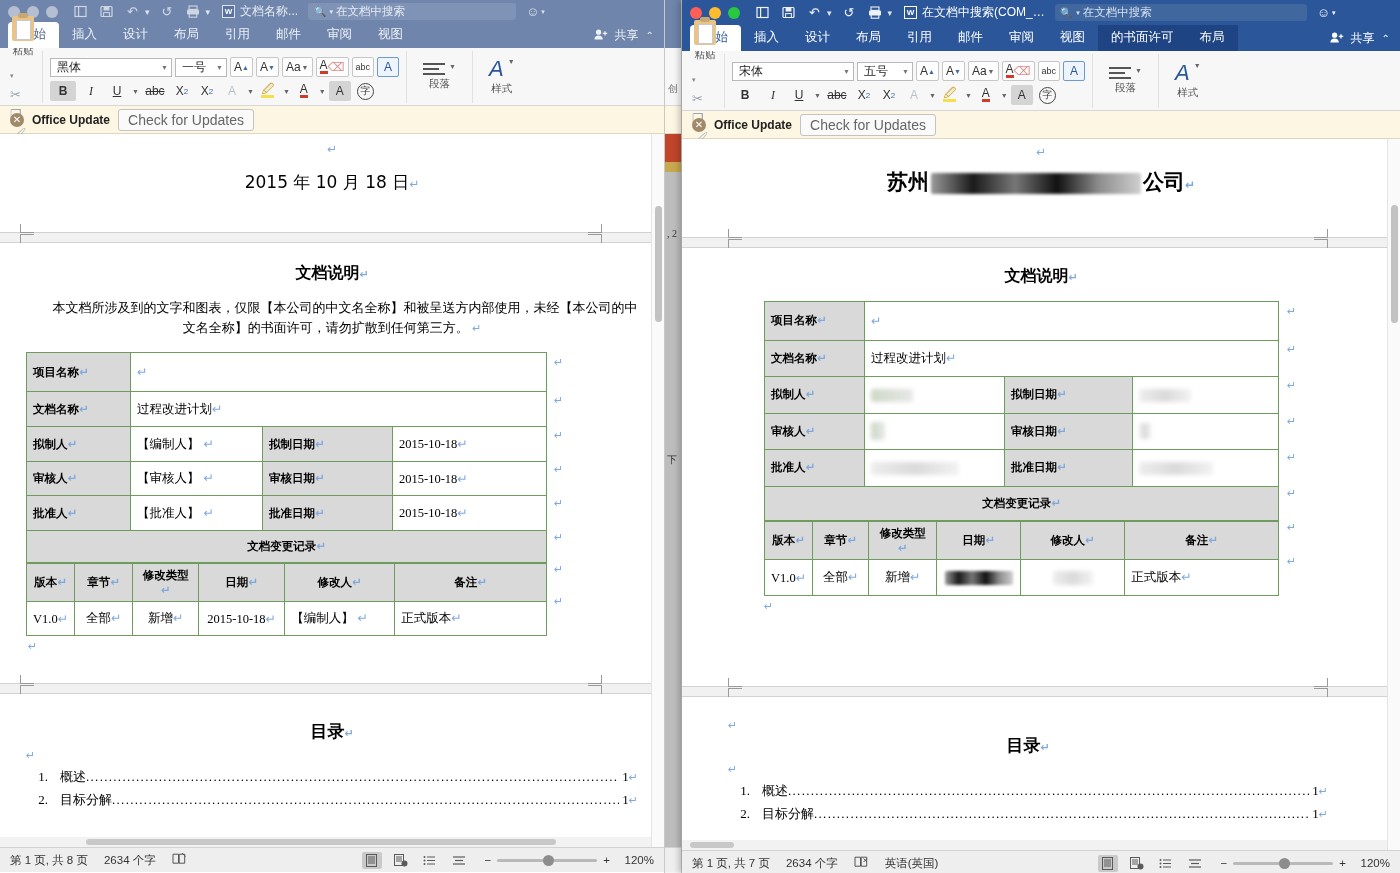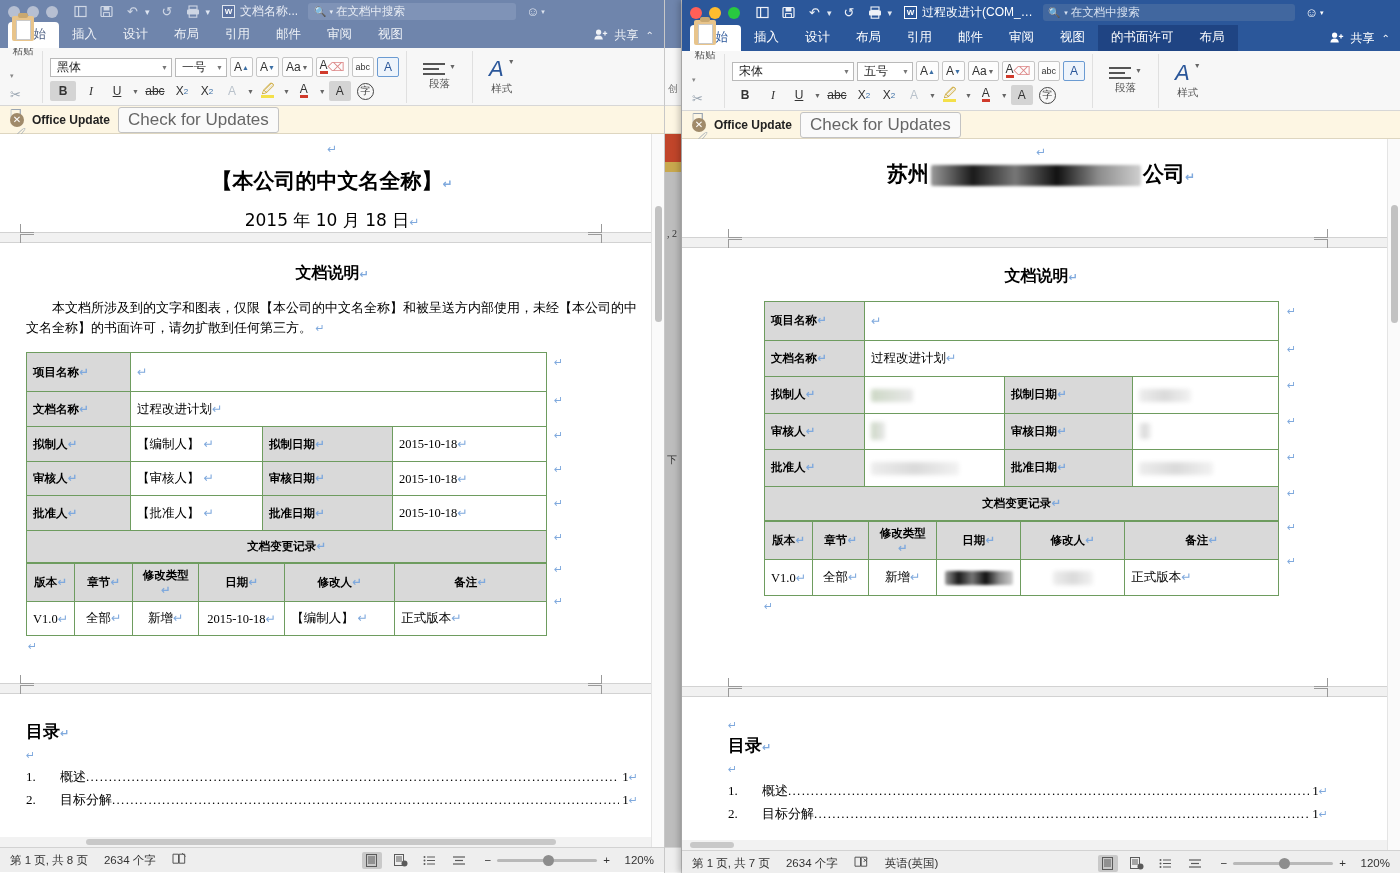--- a/index.html
+++ b/index.html
@@ -114,31 +114,31 @@
   .brushA { font-size:22px; color:#2b579a; font-style:italic; line-height:1; }
 
   
   .banner { height:28px; background:#fdf6e3; border-bottom:1px solid #ded6c0;
             display:flex; align-items:center; padding:0 10px; gap:8px; font-size:12px; }
   .banner .xc { width:14px; height:14px; border-radius:50%; background:#a08a6a; color:#fff;
                 font-size:10px; display:flex; align-items:center; justify-content:center; }
   .banner b { font-size:12px; color:#222; }
   .banner .msg { color:#3c3c3c; flex:1; overflow:hidden; white-space:nowrap; }
   .banner .cfu { border:1px solid #c3c3c3; background:#fafafa; border-radius:3px;
-                 font-size:17px; padding:2px 9px; color:#666; }
+                 font-size:14px; padding:2px 9px; color:#666; }
 
   
   .canvas { position:relative; background:#f1f1f1; overflow:hidden; }
   .left .canvas  { height:713px; }
   .right .canvas { height:711px; }
   .page { background:#fff; position:relative; }
   .pagegap { height:11px; background:#f1f1f1; border-top:1px solid #d2d2d2;
              border-bottom:1px solid #d2d2d2; position:relative; }
 
-  .docbody { font-family:"Liberation Serif", serif; color:#000; }
+  .docbody { font-family:"Liberation Serif", serif; color:#000;text-align:center; }
   .cjk-hei { font-family:"DejaVu Sans", sans-serif; font-weight:bold; }
 
   .pilcrow { color:#7fa9dd; font-family:"DejaVu Sans",sans-serif; }
 
   .title-big { text-align:center; font-weight:bold; }
   .date-line { text-align:center; }
   .h-sec { text-align:center; font-weight:bold; }
 
   
   table.doc { border-collapse:collapse; width:100%; }
@@ -397,23 +397,20 @@
     <div class="banner">
       <span class="xc">✕</span>
       <b>Office Update</b>
       <span class="cfu">Check for Updates</span>
     </div>
 
     <div class="canvas">
 
       <div class="page" style="height:98px;padding:8px 18px 0">
         <div class="docbody" style="text-align:center;font-size:12px"><span class="pilcrow">↵</span></div>
-        <div class="docbody cjk-hei title-big" style="font-size:21px;margin-top:10px">
-          <span>【本公司的中文名全称】</span><span class="pilcrow" style="font-size:12px">↵</span>
-        </div>
         <div class="docbody date-line" style="font-family:'DejaVu Sans',sans-serif;font-size:17px;margin-top:14px">
           <span>2015 年 10 月 18 日</span><span class="pilcrow" style="font-size:12px">↵</span>
         </div>
       </div>
 
       <div class="pagegap">
         <div class="mark bl" style="left:20px;top:-9px"></div>
         <div class="mark br" style="right:62px;top:-9px"></div>
         <div class="mark tl" style="left:20px;top:1px"></div>
         <div class="mark tr" style="right:62px;top:1px"></div>
@@ -646,21 +643,21 @@
           <svg width="14" height="13" viewBox="0 0 14 13">
               <rect x="3" y="1" width="8" height="3.4" fill="none" stroke="currentColor" stroke-width="1.1"></rect>
               <rect x="1" y="4.4" width="12" height="5" rx="1" fill="currentColor"></rect>
               <rect x="3.2" y="8.2" width="7.6" height="4" fill="none" stroke="currentColor" stroke-width="1.1"></rect>
             </svg>
         </span>
         <span class="qsep">▾</span>
       </div>
       <div class="doctag" style="max-width:180px">
         <span class="wsquare">W</span>
-        <span>过程改进计(COM_…</span>
+        <span>在文档中搜索(COM_…</span>
       </div>
       <div class="searchbox" style="max-width:252px">
         <span class="mag">🔍</span>
         <span class="cv">▾</span>
         <span>在文档中搜索</span>
       </div>
       <div class="smiley">
         <span>☺</span>
           <span style="font-size:7px">▾</span>
       </div>
@@ -807,21 +804,21 @@
 
     <div class="banner">
       <span class="xc">✕</span>
       <b>Office Update</b>
       <span class="cfu">Check for Updates</span>
     </div>
 
     <div class="canvas">
       <div class="page" style="height:98px;padding:6px 18px 0">
         <div class="docbody" style="text-align:center;font-size:12px"><span class="pilcrow">↵</span></div>
-        <div class="docbody cjk-hei title-big" style="font-size:21px;">
+        <div class="docbody cjk-hei title-big" style="font-size:21px;margin-top:8px">
           <span>苏州</span><span class="redact dark" style="width:210px;height:21px;margin:0 2px"></span><span>公司</span><span class="pilcrow" style="font-size:12px">↵</span>
         </div>
       </div>
 
       <div class="pagegap">
         <div class="mark bl" style="left:46px;top:-9px"></div>
         <div class="mark br" style="right:72px;top:-9px"></div>
         <div class="mark tl" style="left:46px;top:1px"></div>
         <div class="mark tr" style="right:72px;top:1px"></div>
       </div>

